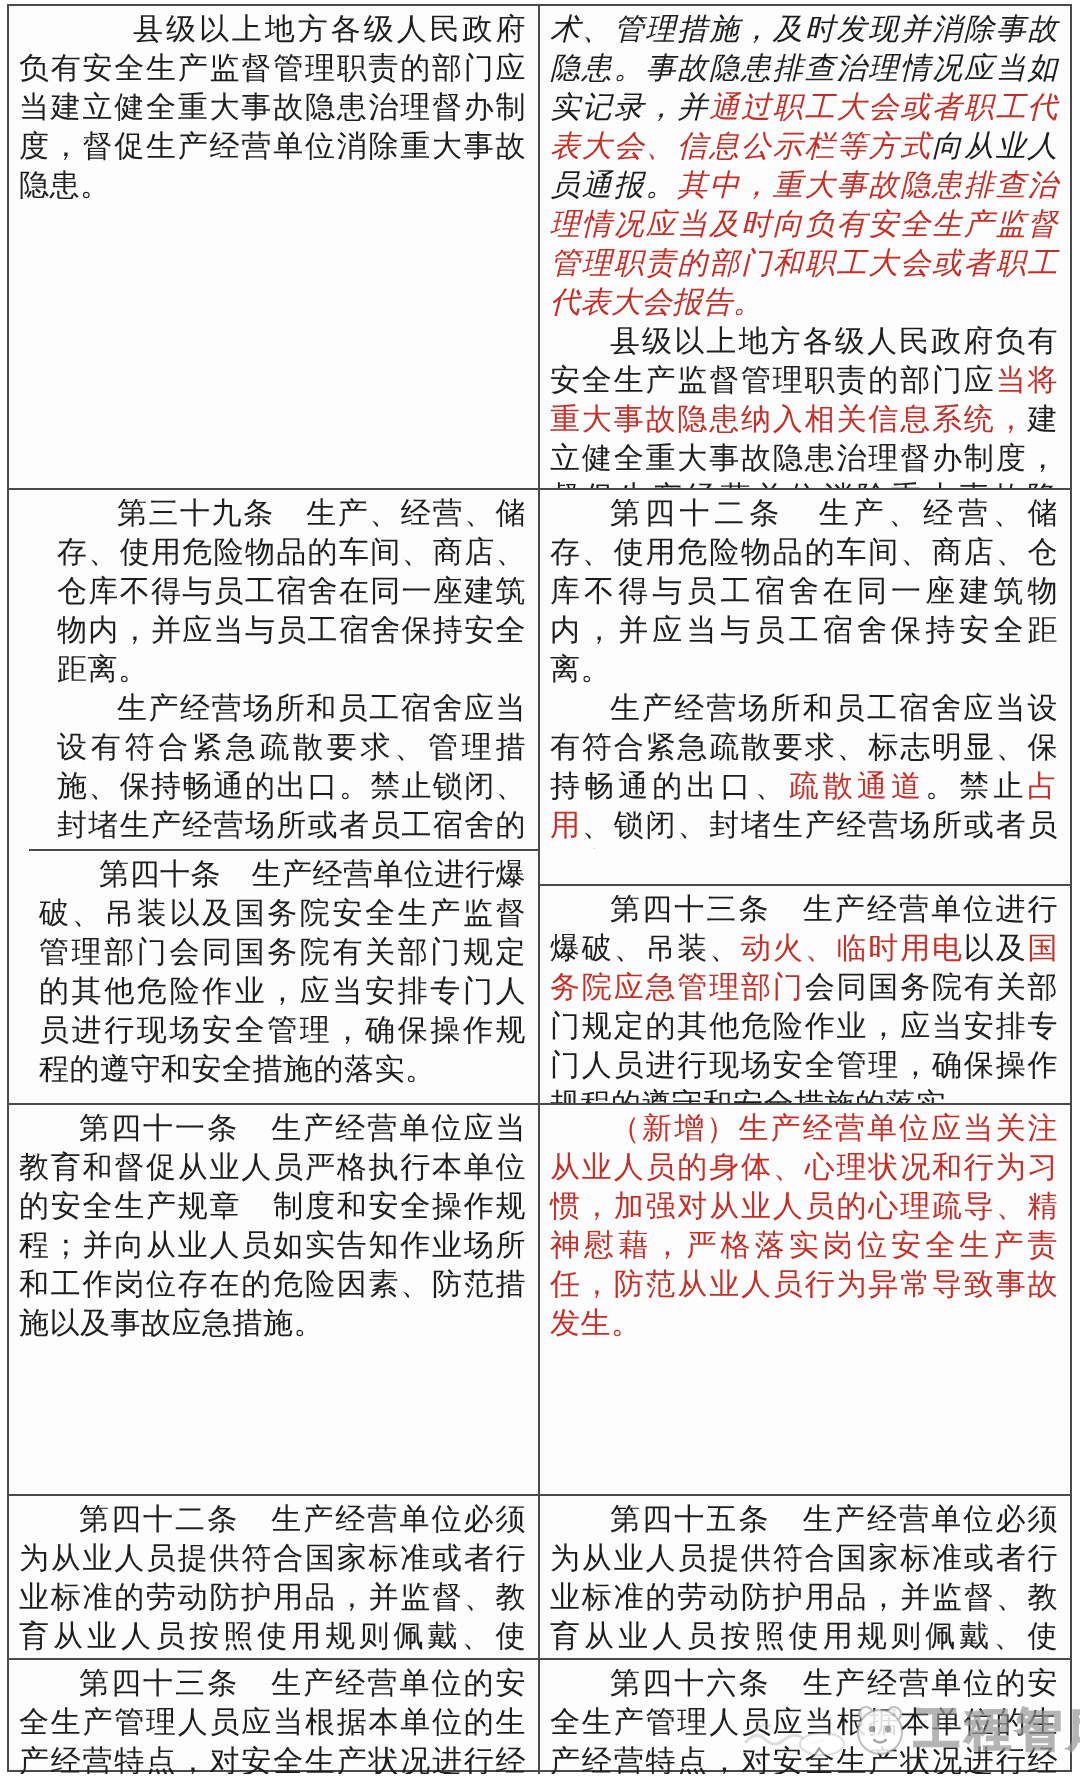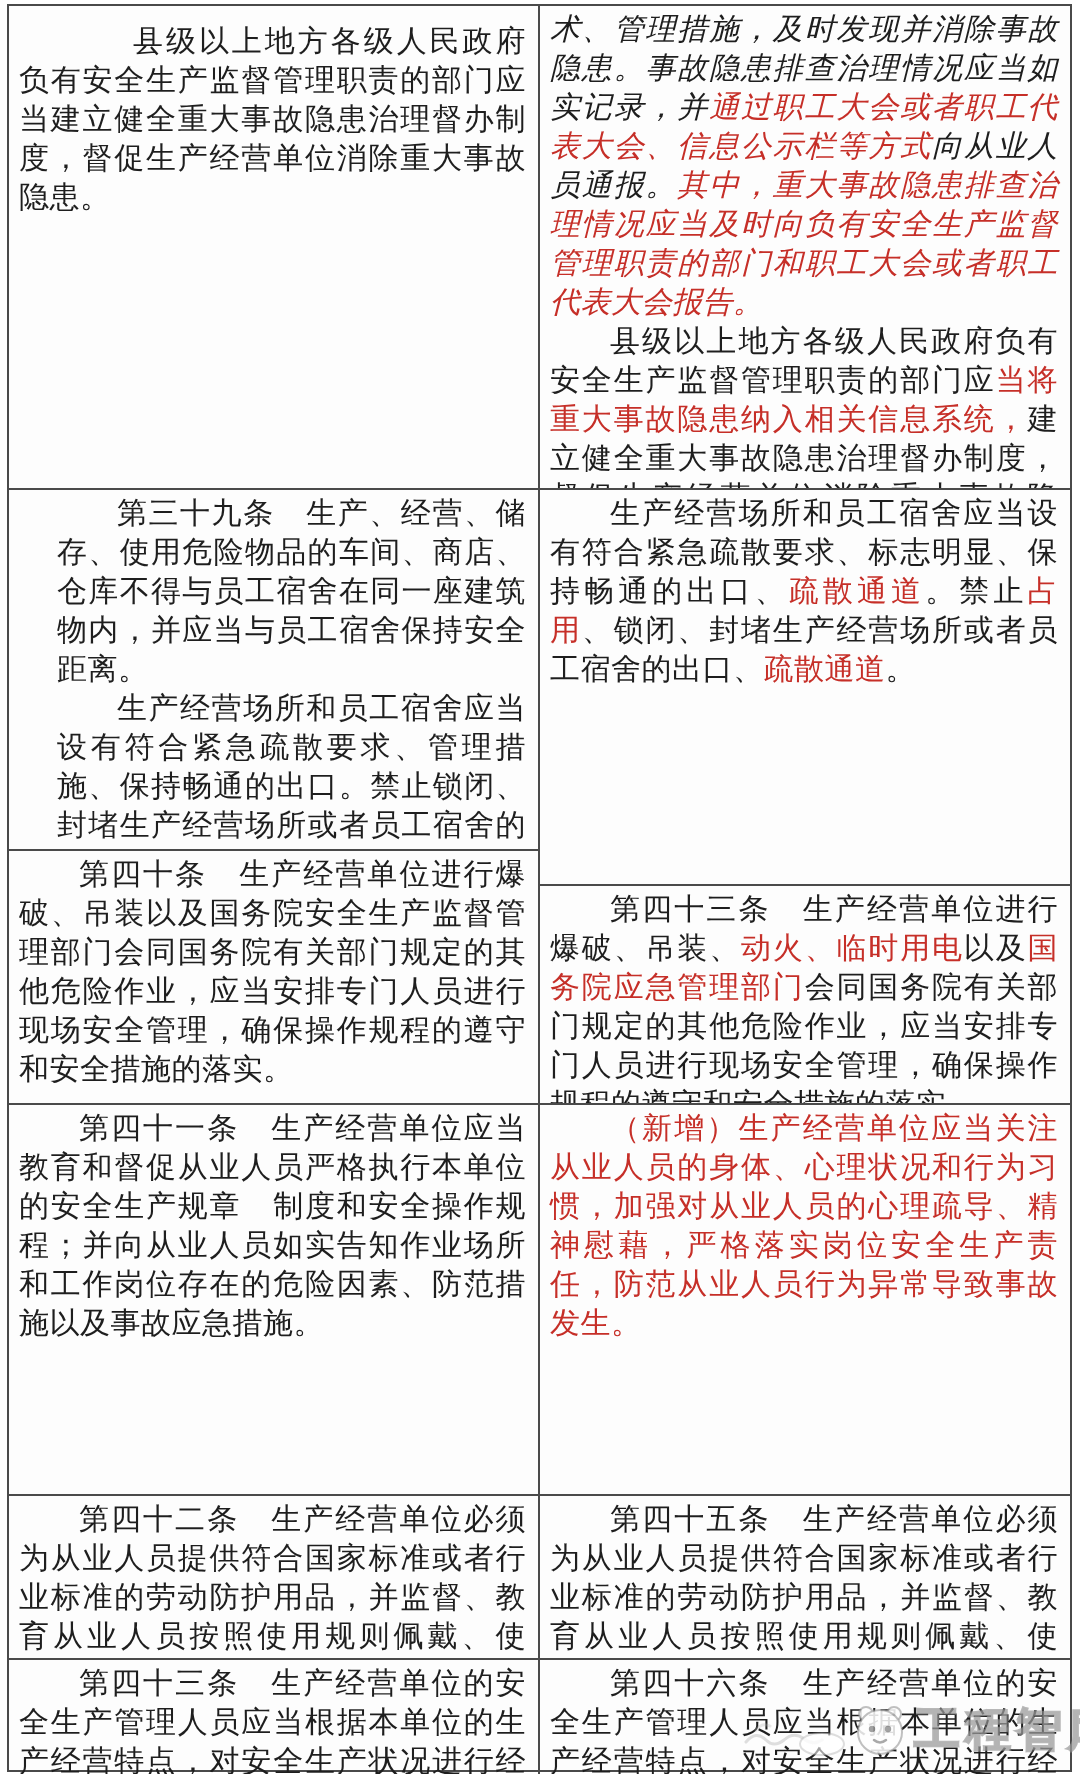--- a/index.html
+++ b/index.html
@@ -33,21 +33,21 @@
     padding: 3px 12px 0 10px;
     overflow: hidden;
     font-size: 30px;
     line-height: 39px;
     text-align: justify;
     letter-spacing: 0.5px;
   }
   .cell.left  { border-right: 2px solid #4a4a4a; }
   .cell:not(.r0) { border-top: 2px solid #4a4a4a; }
   .cell p { margin: 0; text-indent: 2em; }
-  .cell.r0.left p:first-child  { text-indent: 3.8em; margin-top: 12px; }
+  .cell.r0.left p:first-child  { text-indent: 3.8em; }
   .cell.r0.right p:first-child { text-indent: 0; font-style: italic; }
   .seg-red { color: var(--red, #c62f28); }
   .seg-blk { color: inherit; }
 
   .watermark {
     position: absolute;
     left: 742px;
     top: 1692px;
     height: 76px;
     display: flex;
@@ -78,23 +78,24 @@
     </div>
     <div class="cell right r0">
       <p><span class="seg-blk">术、管理措施，及时发现并消除事故隐患。事故隐患排查治理情况应当如实记录，并</span><span class="seg-red">通过职工大会或者职工代表大会、信息公示栏等方式</span><span class="seg-blk">向从业人员通报。</span><span class="seg-red">其中，重大事故隐患排查治理情况应当及时向负有安全生产监督管理职责的部门和职工大会或者职工代表大会报告。</span></p>
       <p><span class="seg-blk">县级以上地方各级人民政府负有安全生产监督管理职责的部门应</span><span class="seg-red">当将重大事故隐患纳入相关信息系统，</span><span class="seg-blk">建立健全重大事故隐患治理督办制度，督促生产经营单位消除重大事故隐患。</span></p>
     </div>
     <div class="cell left r1" style="border-color: rgb(74, 74, 74); padding-left: 48px;">
       <p><span class="seg-blk">第三十九条　生产、经营、储存、使用危险物品的车间、商店、仓库不得与员工宿舍在同一座建筑物内，并应当与员工宿舍保持安全距离。</span></p>
       <p><span class="seg-blk">生产经营场所和员工宿舍应当设有符合紧急疏散要求、管理措施、保持畅通的出口。禁止锁闭、封堵生产经营场所或者员工宿舍的出口。</span></p>
     </div>
     <div class="cell right r1" style="border-color: rgb(74, 74, 74);">
+      <p><span class="seg-blk">第四十二条　生产、经营、储存、使用危险物品的车间、商店、仓库不得与员工宿舍在同一座建筑物内，并应当与员工宿舍保持安全距离。</span></p>
       <p><span class="seg-blk">生产经营场所和员工宿舍应当设有符合紧急疏散要求、标志明显、保持畅通的出口、</span><span class="seg-red">疏散通道</span><span class="seg-blk">。禁止</span><span class="seg-red">占用</span><span class="seg-blk">、锁闭、封堵生产经营场所或者员工宿舍的出口、</span><span class="seg-red">疏散通道</span><span class="seg-blk">。</span></p>
     </div>
-    <div class="cell left r2" style="border-color: rgb(74, 74, 74);">
+    <div class="cell left r2" style="border-color: rgb(74, 74, 74); margin-left: 20px;">
       <p><span class="seg-blk">第四十条　生产经营单位进行爆破、吊装以及国务院安全生产监督管理部门会同国务院有关部门规定的其他危险作业，应当安排专门人员进行现场安全管理，确保操作规程的遵守和安全措施的落实。</span></p>
     </div>
     <div class="cell right r2" style="border-color: rgb(74, 74, 74); margin-top: 35px;">
       <p><span class="seg-blk">第四十三条　生产经营单位进行爆破、吊装、</span><span class="seg-red">动火、临时用电</span><span class="seg-blk">以及</span><span class="seg-red">国务院应急管理部门</span><span class="seg-blk">会同国务院有关部门规定的其他危险作业，应当安排专门人员进行现场安全管理，确保操作规程的遵守和安全措施的落实。</span></p>
     </div>
     <div class="cell left r3" style="border-color: rgb(74, 74, 74);">
       <p><span class="seg-blk">第四十一条　生产经营单位应当教育和督促从业人员严格执行本单位的安全生产规章　制度和安全操作规程；并向从业人员如实告知作业场所和工作岗位存在的危险因素、防范措施以及事故应急措施。</span></p>
     </div>
     <div class="cell right r3" style="border-color: rgb(74, 74, 74);">
       <p><span class="seg-red">（新增）生产经营单位应当关注从业人员的身体、心理状况和行为习惯，加强对从业人员的心理疏导、精神慰藉，严格落实岗位安全生产责任，防范从业人员行为异常导致事故发生。</span></p>

